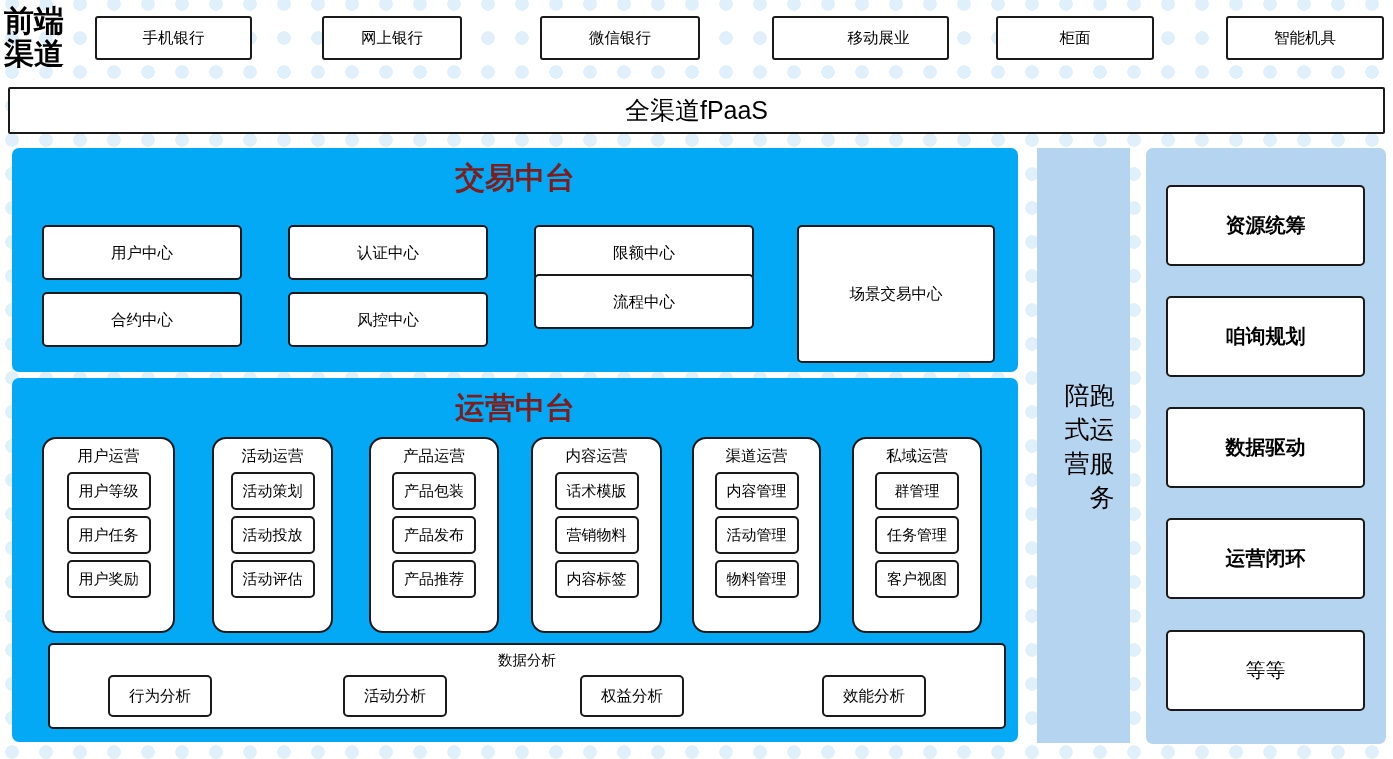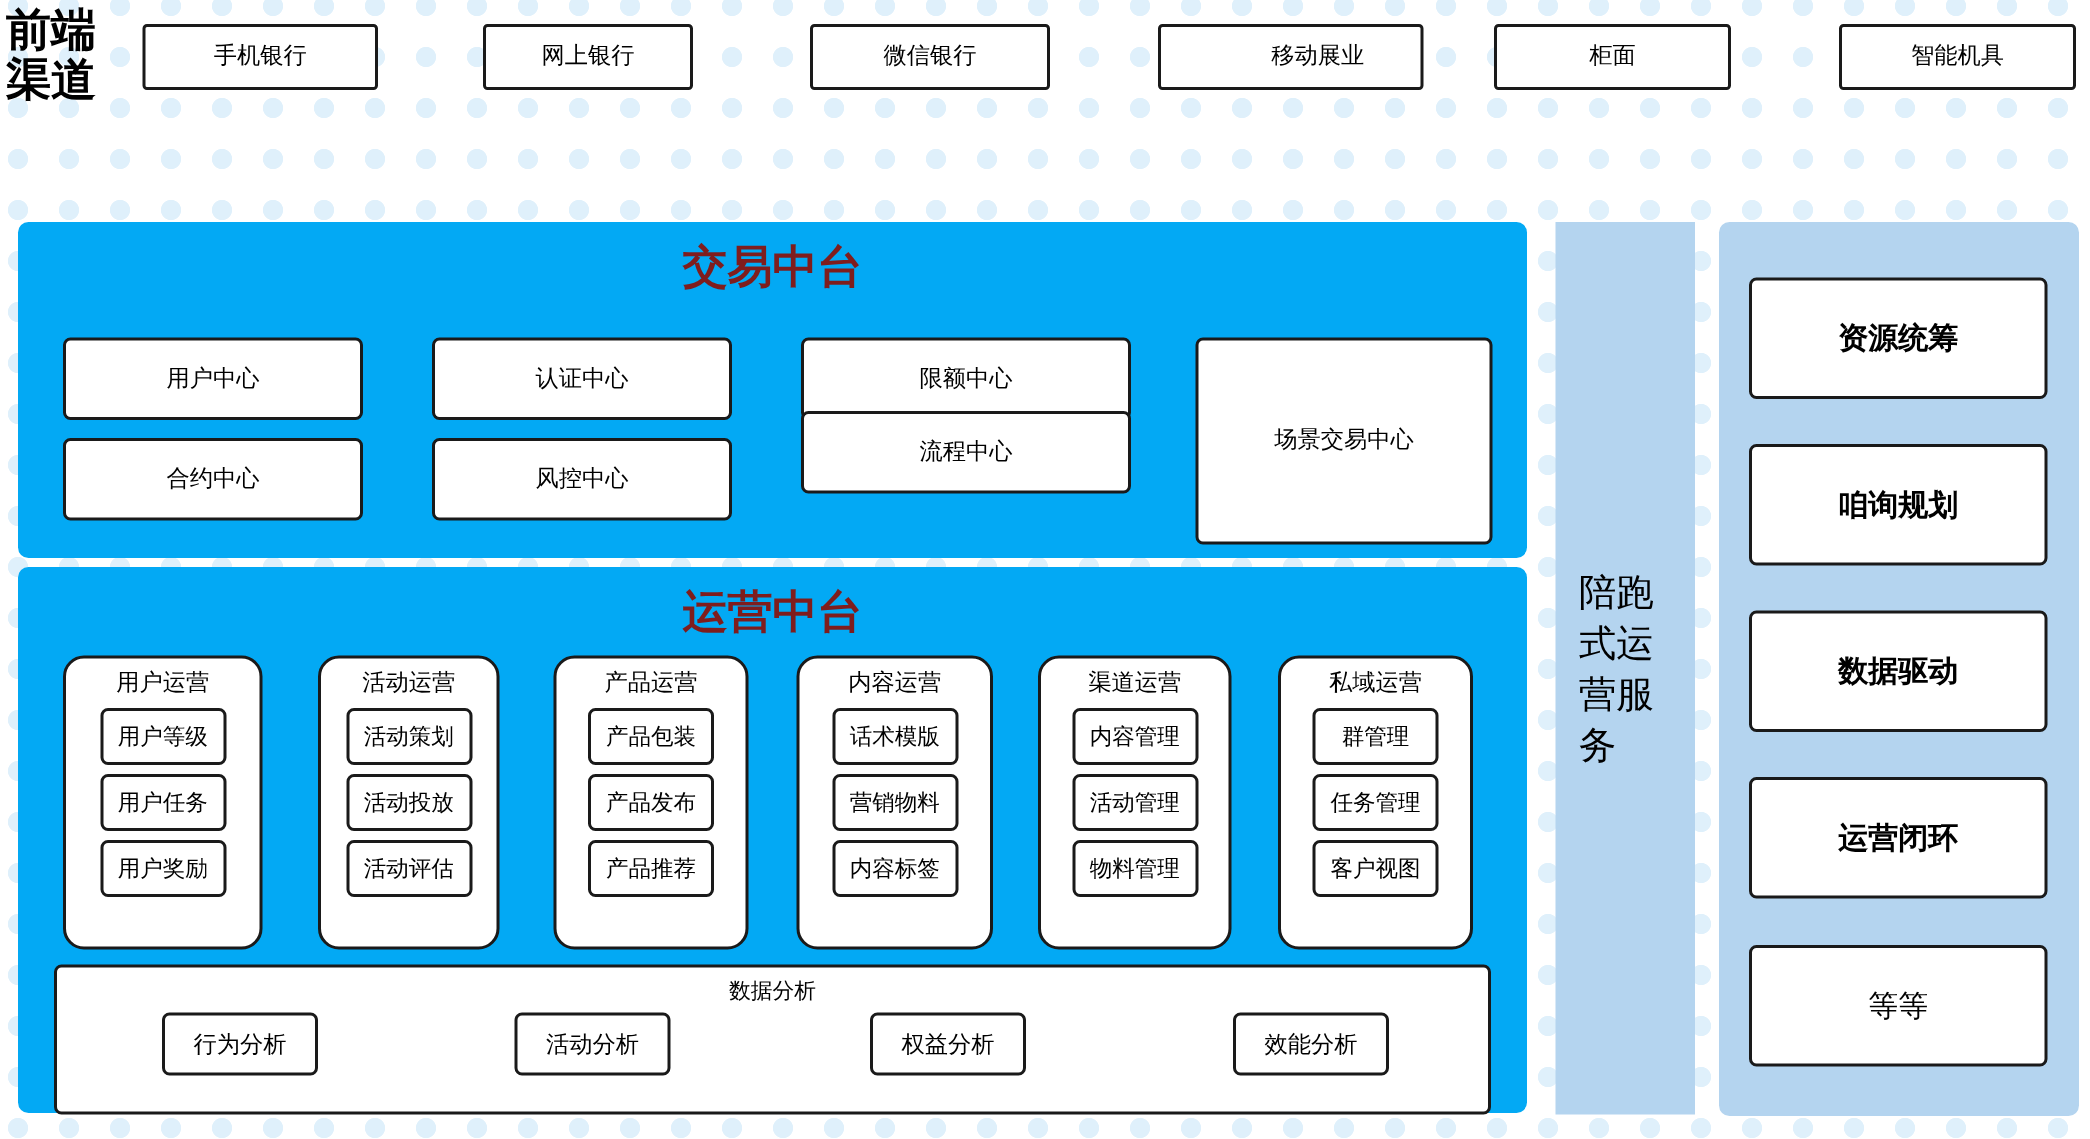--- a/index.html
+++ b/index.html
@@ -137,24 +137,24 @@
     font-size: 15px;
     display: flex;
     align-items: center;
     justify-content: center;
     margin-bottom: 6px;
   }
 
   
   #data-analysis {
     position: absolute;
-    left: 36px;
+    left: 48px;
     top: 643px;
     width: 958px;
-    height: 100px;
+    height: 86px;
     box-sizing: border-box;
     background: #ffffff;
     border: 2.4px solid #1a1a1a;
     border-radius: 5px;
   }
   #data-analysis-title {
     position: absolute;
     left: 0;
     right: 0;
     top: 6px;
@@ -184,21 +184,21 @@
     width: 93px;
     height: 595px;
     background: #b4d4ef;
     display: flex;
     align-items: center;
     justify-content: center;
   }
   #service-col-label {
     font-size: 25px;
     line-height: 34px;
-    text-align: left;
+    text-align: right;
     width: 62px;
     word-break: break-all;
   }
 
   #right-col {
     position: absolute;
     left: 1146px;
     top: 148px;
     width: 240px;
     height: 596px;
@@ -231,20 +231,21 @@
 渠道</div>
   <div id="channel-boxes">
       <div class="bx channel-box" style="left: 95px; width: 157px;">手机银行</div>
       <div class="bx channel-box" style="left: 322px; width: 140px;">网上银行</div>
       <div class="bx channel-box" style="left: 540px; width: 160px;">微信银行</div>
       <div class="bx channel-box" style="left: 772px; width: 177px; padding-left: 36px;">移动展业</div>
       <div class="bx channel-box" style="left: 996px; width: 158px;">柜面</div>
       <div class="bx channel-box" style="left: 1226px; width: 158px;">智能机具</div>
     </div>
 
+  <div class="bx" id="fpaas-bar">全渠道fPaaS</div>
 
   <div class="cyan-panel" id="txn-panel">
     <div class="panel-title" id="txn-title">交易中台</div>
   </div>
   <div id="txn-boxes">
       <div class="bx txn-box" style="left: 42px; top: 225px; width: 200px;">用户中心</div>
       <div class="bx txn-box" style="left: 288px; top: 225px; width: 200px;">认证中心</div>
       <div class="bx txn-box" style="left: 534px; top: 225px; width: 220px;">限额中心</div>
       <div class="bx txn-box" style="left: 42px; top: 292px; width: 200px;">合约中心</div>
       <div class="bx txn-box" style="left: 288px; top: 292px; width: 200px;">风控中心</div>

